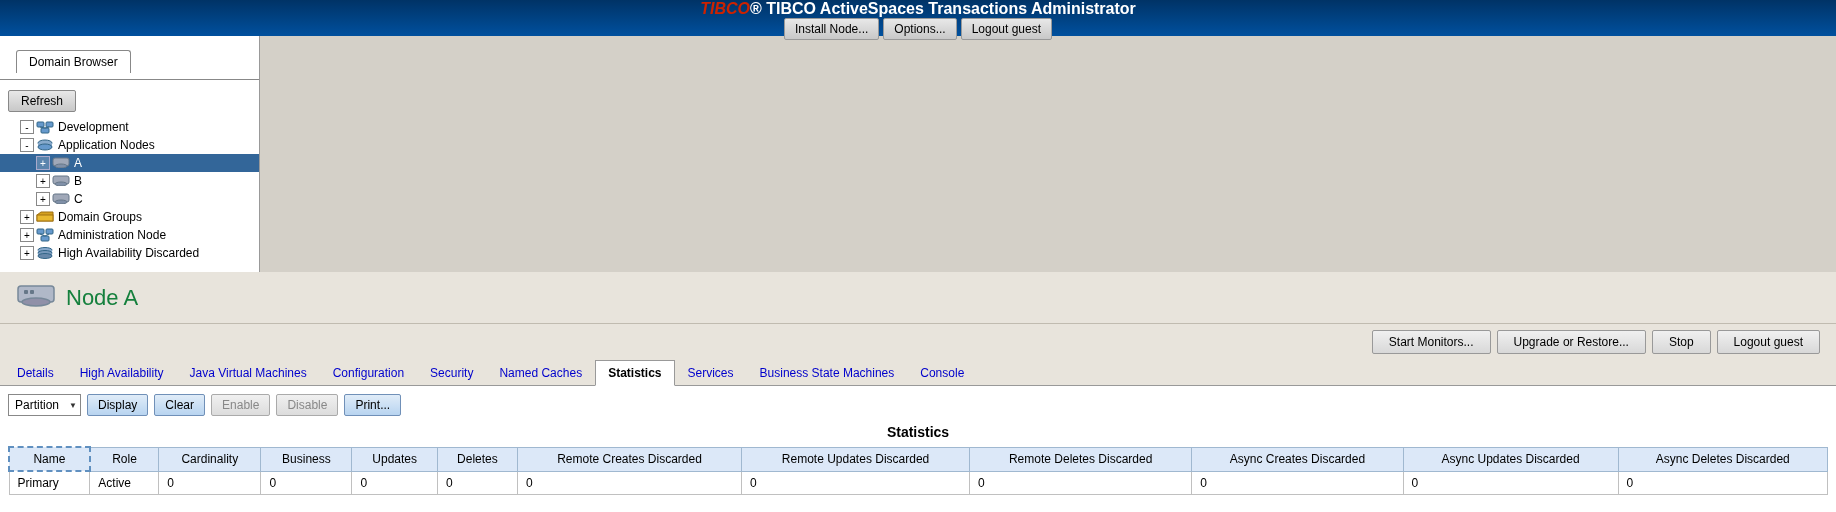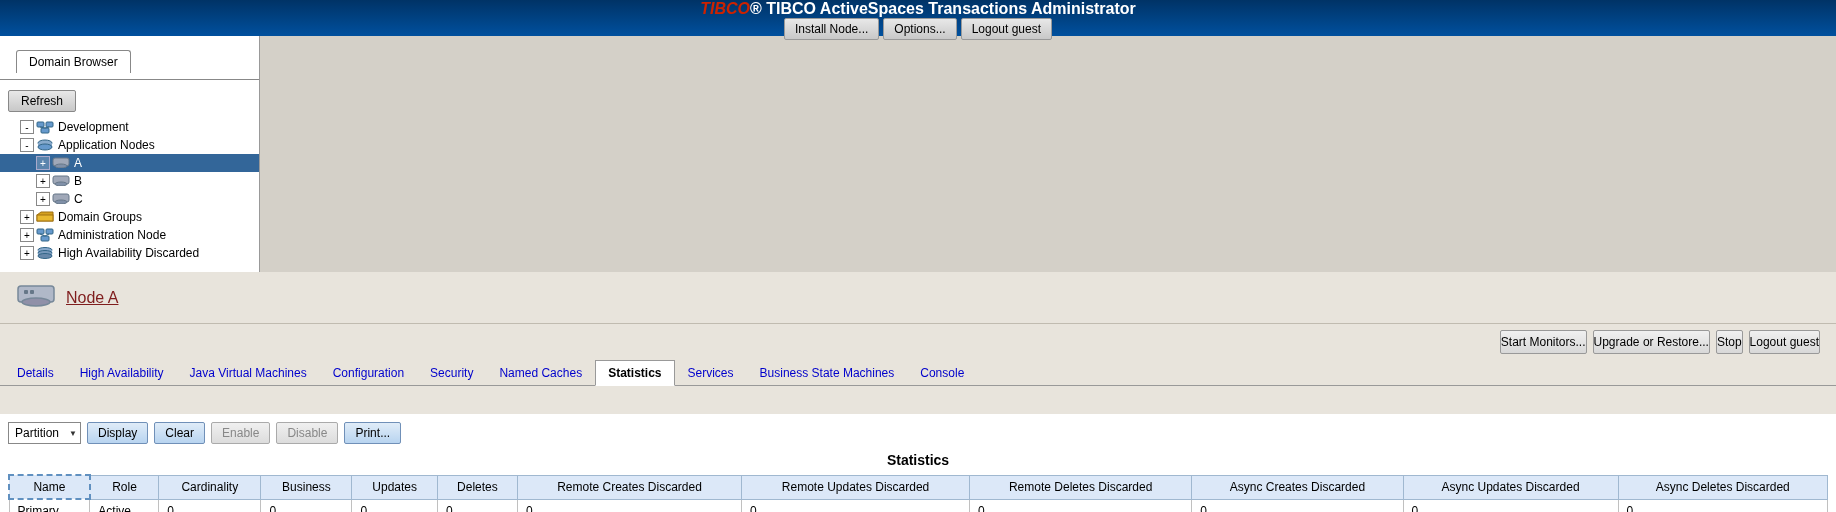--- a/index.html
+++ b/index.html
@@ -119,37 +119,36 @@
       display: flex;
       align-items: center;
       padding: 10px 16px;
       background: #e8e4dc;
       border-bottom: 1px solid #c0bbb0;
     }
     .node-header-icon {
       margin-right: 10px;
     }
     .node-title {
-      font-size: 16px;
-      color: #7f1d1d;
-      text-decoration: underline;
+      font-size: 22px;
+      color: #15803d;
     }
 
     
     .action-buttons {
       display: flex;
       justify-content: flex-end;
       padding: 6px 16px;
       gap: 6px;
       background: #e8e4dc;
     }
     .action-btn {
       background: linear-gradient(180deg, #f0f0f0 0%, #d8d8d8 100%);
       border: 1px solid #999;
-      padding: 4px 0;
+      padding: 4px 16px;
       font-size: 12px;
       cursor: pointer;
       border-radius: 2px;
     }
 
     
     .tabs-bar {
       display: flex;
       background: #e8e4dc;
       border-bottom: 1px solid #999;
@@ -173,21 +172,20 @@
       margin-bottom: -1px;
       z-index: 1;
     }
 
     
     .stats-panel {
       background: #ffffff;
       flex: 1;
       padding: 8px;
       overflow: auto;
-      margin-top: 28px;
     }
 
     .stats-toolbar {
       display: flex;
       align-items: center;
       gap: 6px;
       margin-bottom: 8px;
     }
     .select-box {
       padding: 3px 20px 3px 6px;

